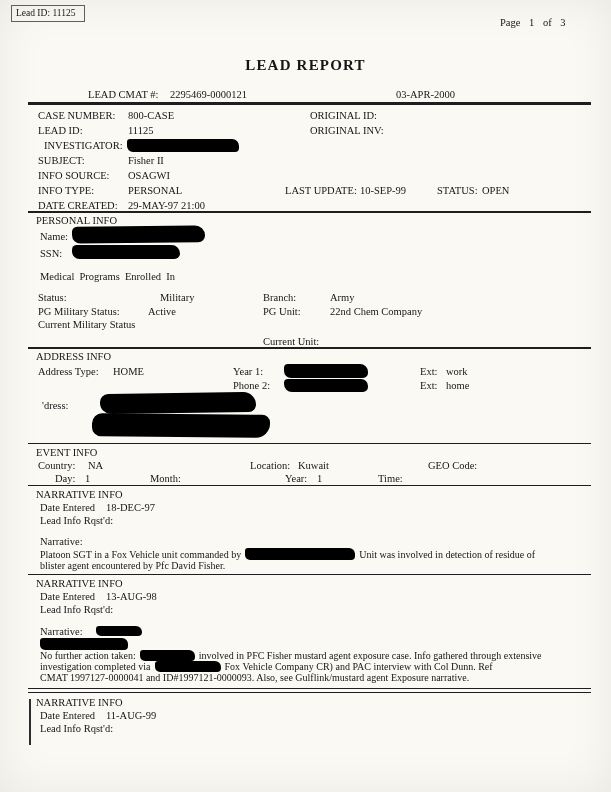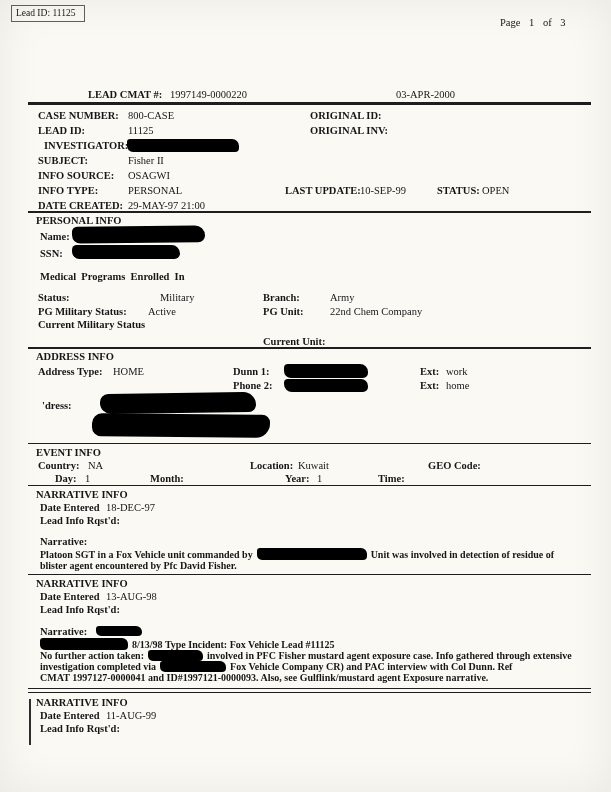--- a/index.html
+++ b/index.html
@@ -1,42 +1,43 @@
 <!DOCTYPE html>
 <html><head>
 <meta charset="utf-8">
 <style>
   html,body{margin:0;padding:0}
   body{background:#9b9b9b;font-family:"Liberation Serif",serif;}
   .page{position:relative;width:611px;height:792px;margin:0 auto;background:#faf9f4;color:#161616;overflow:hidden;box-shadow:inset 0 0 45px rgba(0,0,0,.07);}
   .t{position:absolute;font-size:10.5px;line-height:1.15;white-space:nowrap;}
-  .b{font-weight:700;}
+  .b{font-weight:400;}
   .hr{position:absolute;left:28px;right:20px;background:#1e1e1e;height:1.8px;}
   .hr.thick{height:2.6px;}
   .hr.thin{height:1.4px;}
   .redact{position:absolute;background:#000;}
   .ired{display:inline-block;background:#000;vertical-align:text-bottom;margin:0 4px;border-radius:3px 6px 4px 5px;}
-  .nline{position:absolute;font-size:10px;white-space:nowrap;font-weight:bold;}
+  .nline{position:absolute;font-size:10px;white-space:nowrap;}
   .title{position:absolute;left:0;top:57px;width:100%;text-align:center;font-weight:700;font-size:15px;letter-spacing:1.2px;}
   .leadbox{position:absolute;left:11px;top:5px;border:1px solid #5f5f5f;padding:2px 9px 3px 4px;font-size:9.5px;background:transparent;}
   .pageno{word-spacing:6px;}
   .ws{word-spacing:2.5px;}
   .artifact{position:absolute;background:#2e2e2e;}
 </style>
 </head>
 <body>
 
 <div class="page">
 
   <div class="leadbox">
     <span>Lead ID: 11125</span>
   </div>
   <span class="t pageno" style="left:500px;top:17px">Page 1 of 3</span>
+  <div class="title">LEAD REPORT</div>
   <span class="t b" style="left:88px;top:89px">LEAD CMAT #:</span>
-  <span class="t" style="left:170px;top:89px">1997149-0000220</span>
+  <span class="t" style="left:170px;top:89px">2295469-0000121</span>
   <span class="t" style="left:396px;top:89px">03-APR-2000</span>
   <div class="hr thick" style="top:102px"></div>
 
   <div>
     <span class="t b" style="left:38px;top:110px">CASE NUMBER:</span>
     <span class="t" style="left:128px;top:110px">800-CASE</span>
     <span class="t b" style="left:310px;top:110px">ORIGINAL ID:</span>
 
     <span class="t b" style="left:38px;top:125px">LEAD ID:</span>
     <span class="t" style="left:128px;top:125px">11125</span>
@@ -89,21 +90,21 @@
     <span class="t b" style="left:263px;top:336px">Current Unit:</span>
   </div>
 
   <div class="hr" style="top:347px"></div>
 
   <div>
     <span class="t b" style="left:36px;top:351px">ADDRESS INFO</span>
 
     <span class="t b" style="left:38px;top:366px">Address Type:</span>
     <span class="t" style="left:113px;top:366px">HOME</span>
-    <span class="t b" style="left:233px;top:366px">Dunn 1:</span>
+    <span class="t b" style="left:233px;top:366px">Year 1:</span>
     <div class="redact" style="left:284px;top:364px;width:84px;height:14px;border-radius:4px 8px 5px 7px"></div>
     <span class="t b" style="left:420px;top:366px">Ext:</span>
     <span class="t" style="left:446px;top:366px">work</span>
 
     <span class="t b" style="left:233px;top:380px">Phone 2:</span>
     <div class="redact" style="left:284px;top:379px;width:84px;height:13px;border-radius:4px 7px 5px 8px"></div>
     <span class="t b" style="left:420px;top:380px">Ext:</span>
     <span class="t" style="left:446px;top:380px">home</span>
 
     <span class="t b" style="left:42px;top:400px">'dress:</span>
@@ -151,21 +152,21 @@
 
   <div>
     <span class="t b" style="left:36px;top:578px">NARRATIVE INFO</span>
     <span class="t b" style="left:40px;top:591px">Date Entered</span>
     <span class="t" style="left:106px;top:591px">13-AUG-98</span>
     <span class="t b" style="left:40px;top:604px">Lead Info Rqst'd:</span>
     <span class="t b" style="left:40px;top:626px">Narrative:</span>
     <div class="redact" style="left:96px;top:626px;width:46px;height:10px;border-radius:3px 6px 4px 5px"></div>
 
     <div class="nline" style="left:40px;top:638px">
-      <span class="ired" style="width:88px;height:12px;margin-left:0"></span><span>8/13/98 Type Incident: Fox Vehicle  Lead #11125</span>
+      <span class="ired" style="width:88px;height:12px;margin-left:0"></span>
     </div>
     <div class="nline" style="left:40px;top:650px">
       <span>No further action taken:</span><span class="ired" style="width:55px;height:11px"></span><span>involved in PFC Fisher mustard agent exposure case.  Info gathered through extensive</span>
     </div>
     <div class="nline" style="left:40px;top:661px">
       <span>investigation completed via</span><span class="ired" style="width:66px;height:11px"></span><span>Fox Vehicle Company CR) and PAC interview with Col Dunn.  Ref</span>
     </div>
     <div class="nline" style="left:40px;top:672px">
       <span>CMAT 1997127-0000041 and ID#1997121-0000093.  Also, see Gulflink/mustard agent Exposure narrative.</span>
     </div>

